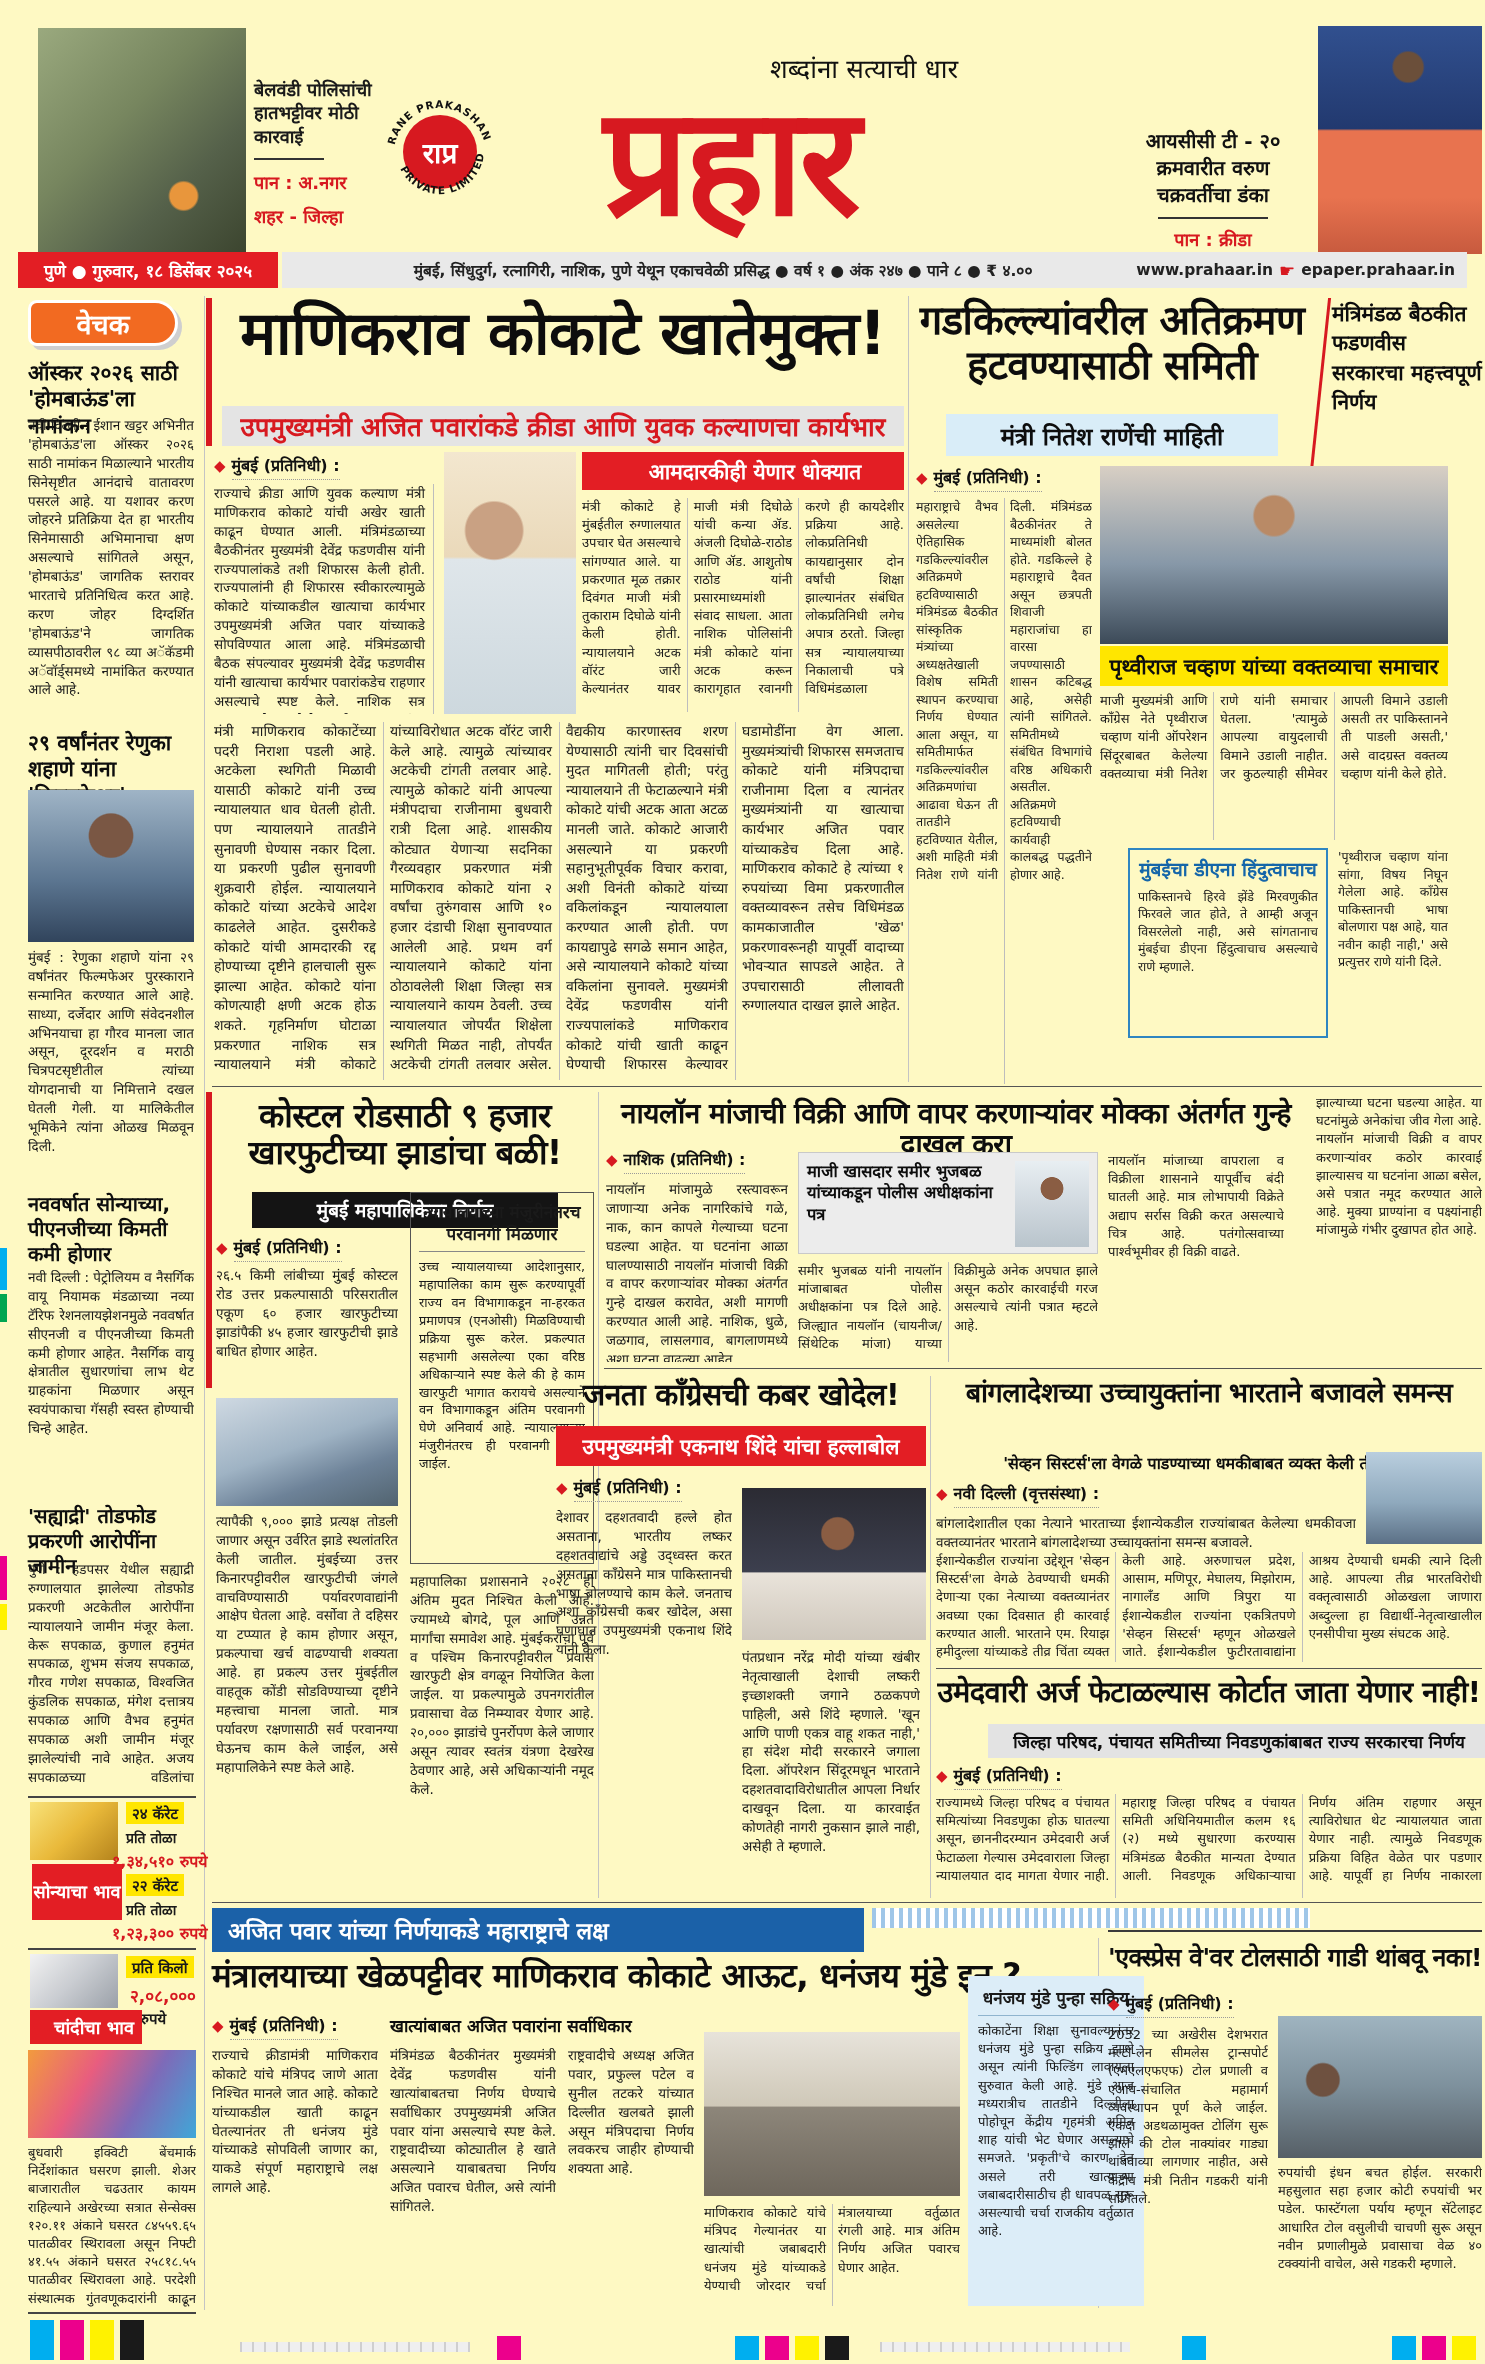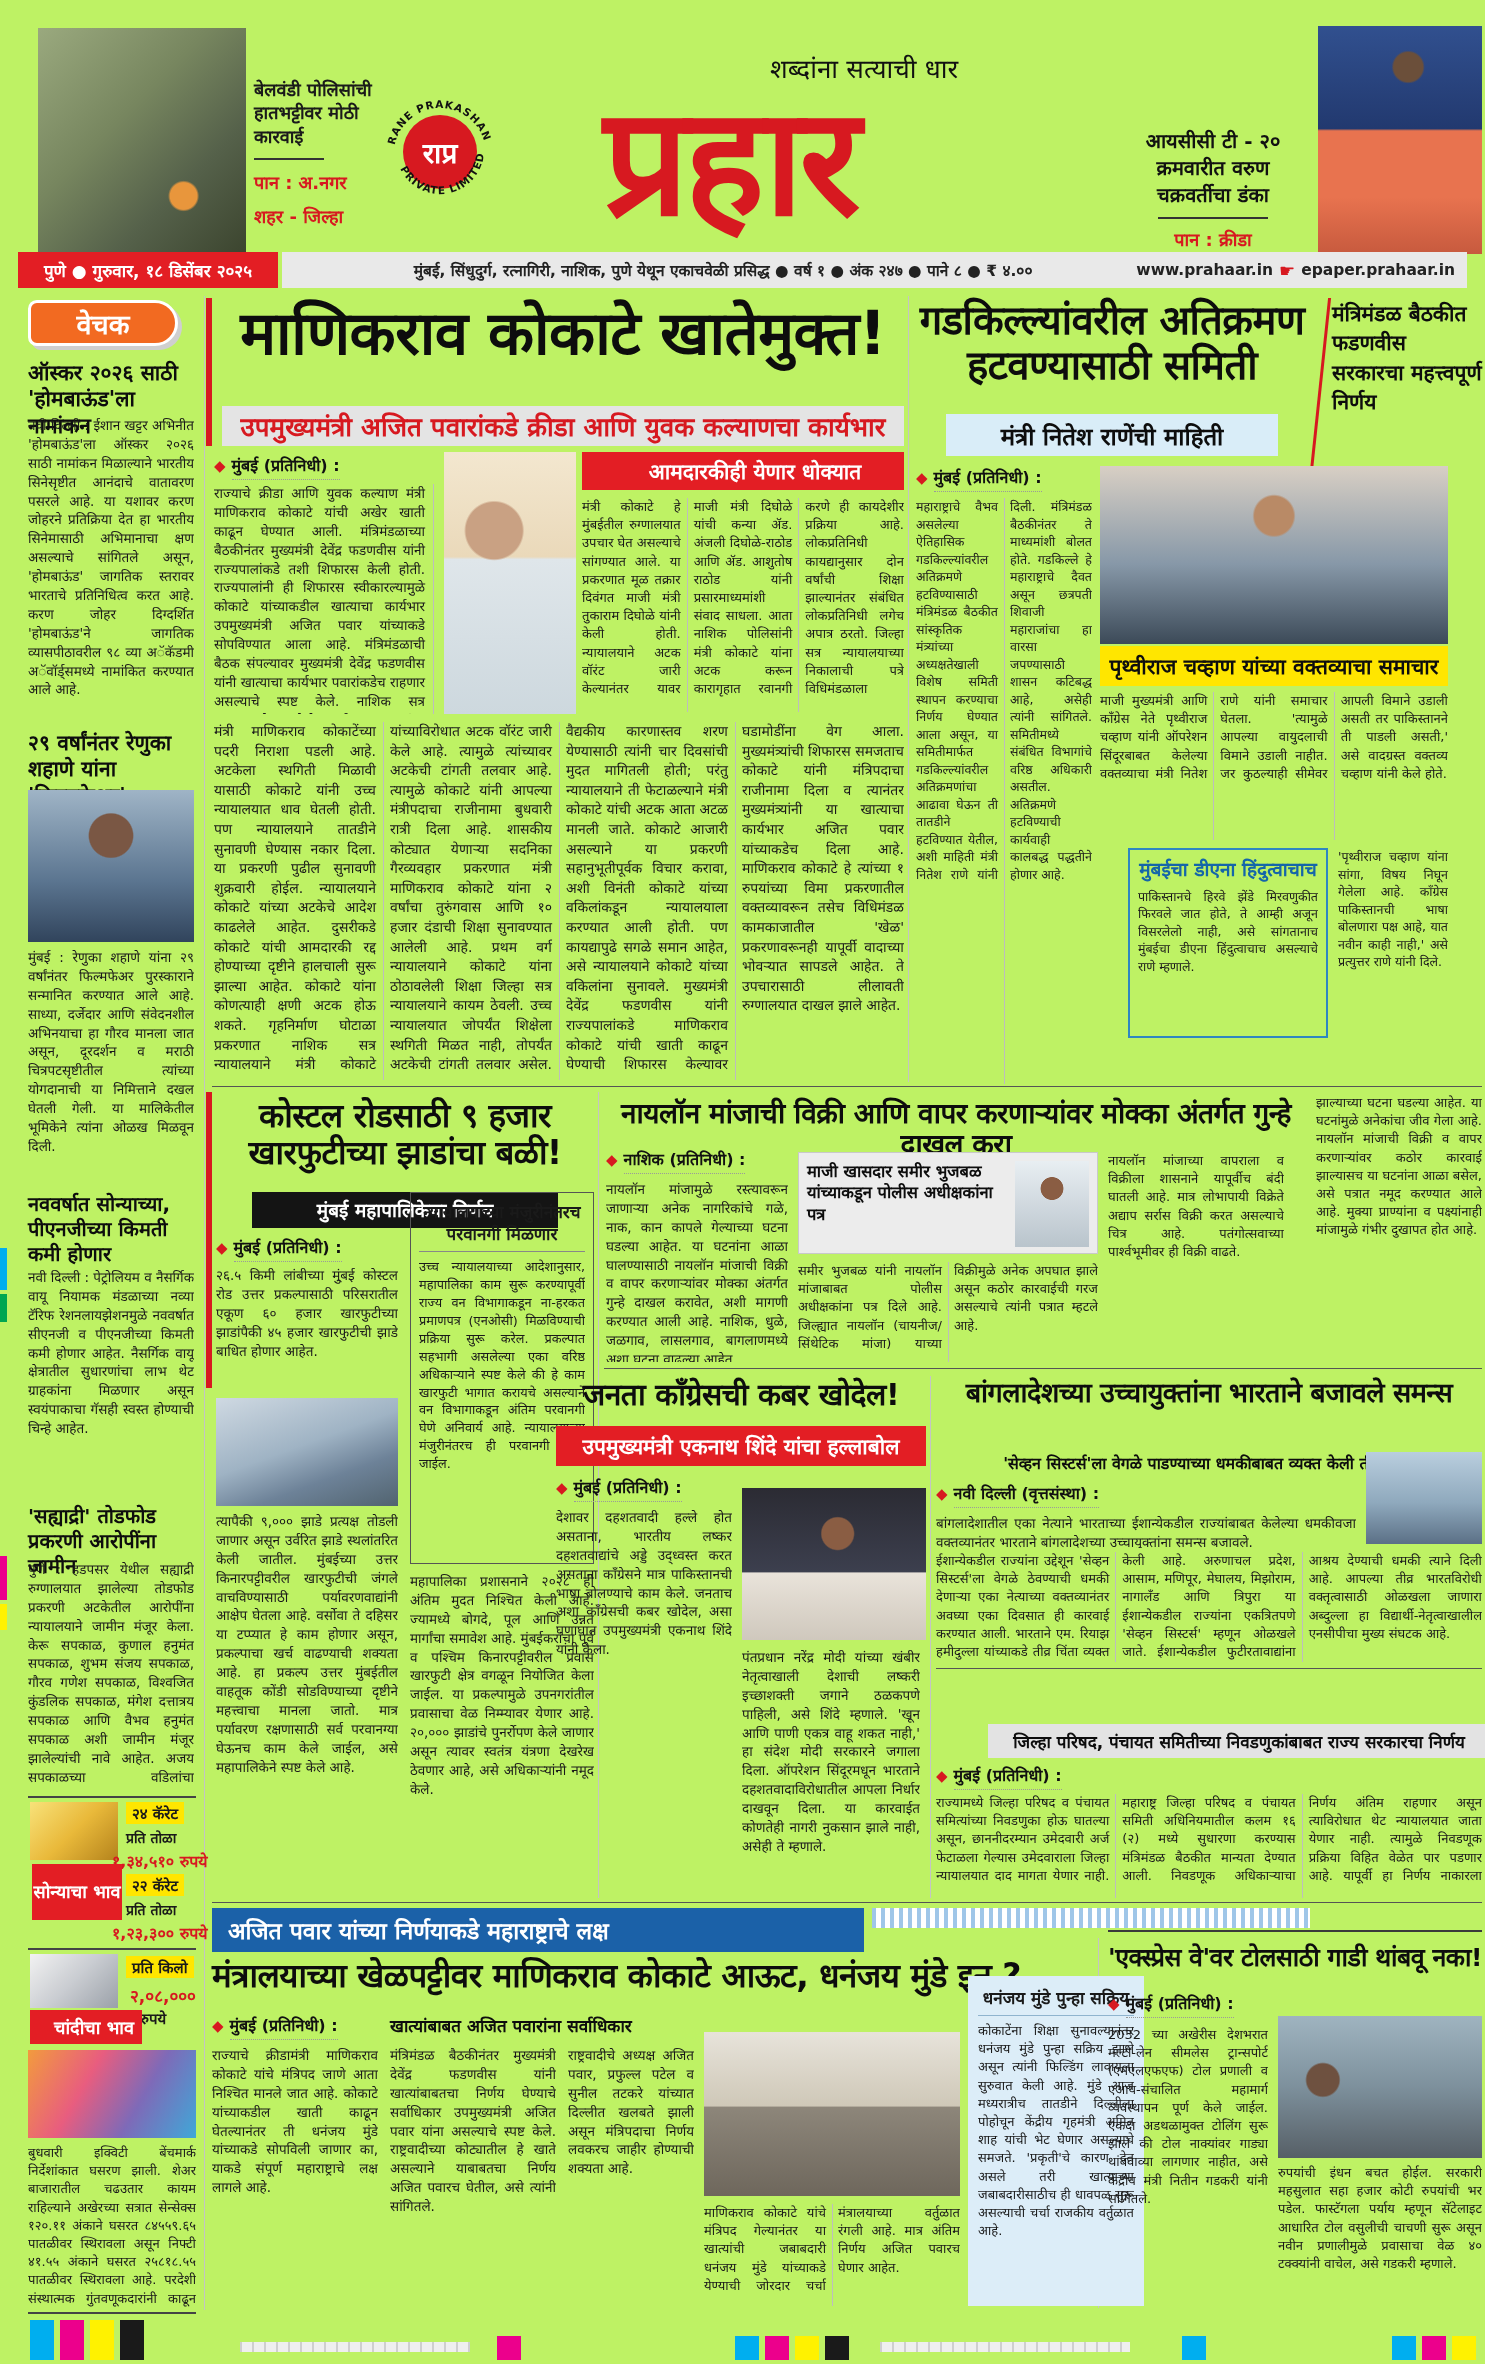--- a/index.html
+++ b/index.html
@@ -1,16 +1,16 @@
 <!DOCTYPE html>
 <html><head>
 <meta charset="utf-8">
 <style>
   html,body{margin:0;padding:0;background:#fff;}
-  .page{position:relative;width:1485px;height:2364px;background:#bef264;overflow:hidden;
+  .page{position:relative;width:1485px;height:2364px;background:#fef9c3;overflow:hidden;
         font-family:"DejaVu Sans","Liberation Sans",sans-serif;color:#1a1a1a;}
   .abs{position:absolute;box-sizing:border-box;}
   .ph{background:#ccc;overflow:hidden;}
   .ph-police{background:radial-gradient(circle at 70% 75%,#e8963c 6%,transparent 7%),linear-gradient(135deg,#9aa97e,#77865f 40%,#55614a 70%,#3c452f);}
   .ph-player{background:radial-gradient(circle at 55% 18%,#6b4f3a 7%,transparent 8%),linear-gradient(180deg,#31508f 0%,#22396f 45%,#e8734f 46%,#e8734f 75%,#c75a3e);}
   .ph-woman{background:radial-gradient(circle at 50% 30%,#7a5744 16%,transparent 17%),linear-gradient(180deg,#9fb4c6,#5b7590 60%,#31445c);}
   .ph-kokate{background:radial-gradient(circle at 38% 30%,#c9a183 14%,transparent 15%),linear-gradient(180deg,#f3e7cf 0%,#ead9ba 40%,#dfe6ea 41%,#cdd8de);}
   .ph-rane{background:radial-gradient(circle at 50% 28%,#b98a66 9%,transparent 10%),linear-gradient(180deg,#d8cfc4 0%,#8798a8 55%,#3c4a58);}
   .ph-flyover{background:linear-gradient(160deg,#cfd9e2,#9fb3c4 45%,#6d8298 70%,#51636f);}
   .ph-shinde{background:radial-gradient(circle at 52% 30%,#8a5d43 11%,transparent 12%),linear-gradient(180deg,#2b2b33 0%,#3c3f4e 55%,#e9e3da 56%,#cfc8bd);}
@@ -230,20 +230,21 @@
   <div class="abs headline" style="left:936px;top:1378px;width:546px;font-size:27px;">बांगलादेशच्या उच्चायुक्तांना भारताने बजावले समन्स</div>
   <div class="abs" style="left:936px;top:1452px;width:546px;text-align:center;font-weight:bold;font-size:16px;color:#0d0d0d;">'सेव्हन सिस्टर्स'ला वेगळे पाडण्याच्या धमकीबाबत व्यक्त केली तीव्र चिंता</div>
   <div class="abs" style="left:936px;top:1482px;">
     <span class="dia">◆</span><span class="byline">नवी दिल्ली (वृत्तसंस्था) :</span>
   </div>
   <div class="abs ph ph-building" style="left:1366px;top:1452px;width:116px;height:92px;"></div>
   <div class="abs body-txt" style="left:936px;top:1514px;width:420px;height:34px;">बांगलादेशातील एका नेत्याने भारताच्या ईशान्येकडील राज्यांबाबत केलेल्या धमकीवजा वक्तव्यानंतर भारताने बांगलादेशच्या उच्चायुक्तांना समन्स बजावले.</div>
   <div class="abs body-txt cols3" style="left:936px;top:1552px;width:546px;height:110px;font-size:13px;">ईशान्येकडील राज्यांना उद्देशून 'सेव्हन सिस्टर्स'ला वेगळे ठेवण्याची धमकी देणाऱ्या एका नेत्याच्या वक्तव्यानंतर अवघ्या एका दिवसात ही कारवाई करण्यात आली. भारताने एम. रियाझ हमीदुल्ला यांच्याकडे तीव्र चिंता व्यक्त केली आहे. अरुणाचल प्रदेश, आसाम, मणिपूर, मेघालय, मिझोराम, नागालँड आणि त्रिपुरा या ईशान्येकडील राज्यांना एकत्रितपणे 'सेव्हन सिस्टर्स' म्हणून ओळखले जाते. ईशान्येकडील फुटीरतावाद्यांना आश्रय देण्याची धमकी त्याने दिली आहे. आपल्या तीव्र भारतविरोधी वक्तृत्वासाठी ओळखला जाणारा अब्दुल्ला हा विद्यार्थी-नेतृत्वाखालील एनसीपीचा मुख्य संघटक आहे.</div>
   <div class="abs" style="left:936px;top:1668px;width:546px;height:1px;background:#555;"></div>
 
+  <div class="abs headline" style="left:936px;top:1676px;width:546px;font-size:29px;">उमेदवारी अर्ज फेटाळल्यास कोर्टात जाता येणार नाही!</div>
   <div class="abs strip" style="left:988px;top:1724px;width:502px;height:34px;background:#e3e3e3;">
     <span style="font-weight:bold;font-size:17px;color:#0d0d0d;">जिल्हा परिषद, पंचायत समितीच्या निवडणुकांबाबत राज्य सरकारचा निर्णय</span>
   </div>
   <div class="abs" style="left:936px;top:1764px;">
     <span class="dia">◆</span><span class="byline">मुंबई (प्रतिनिधी) :</span>
   </div>
   <div class="abs body-txt cols3" style="left:936px;top:1794px;width:546px;height:104px;font-size:13px;">राज्यामध्ये जिल्हा परिषद व पंचायत समित्यांच्या निवडणुका होऊ घातल्या असून, छाननीदरम्यान उमेदवारी अर्ज फेटाळला गेल्यास उमेदवाराला जिल्हा न्यायालयात दाद मागता येणार नाही. महाराष्ट्र जिल्हा परिषद व पंचायत समिती अधिनियमातील कलम १६ (२) मध्ये सुधारणा करण्यास मंत्रिमंडळ बैठकीत मान्यता देण्यात आली. निवडणूक अधिकाऱ्याचा निर्णय अंतिम राहणार असून त्याविरोधात थेट न्यायालयात जाता येणार नाही. त्यामुळे निवडणूक प्रक्रिया विहित वेळेत पार पडणार आहे. यापूर्वी हा निर्णय नाकारला गेल्यास उमेदवार जिल्हा न्यायालयात दाद मागू शकत होते.</div>
 
   <div class="abs" style="left:212px;top:1902px;width:1270px;height:1px;background:#555;"></div>
 

